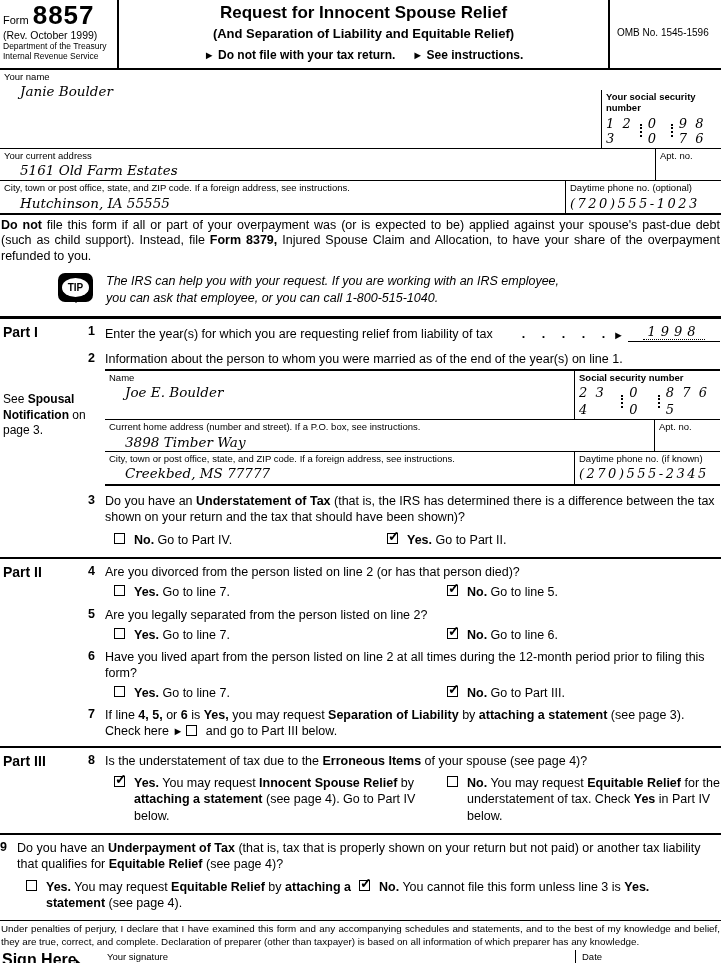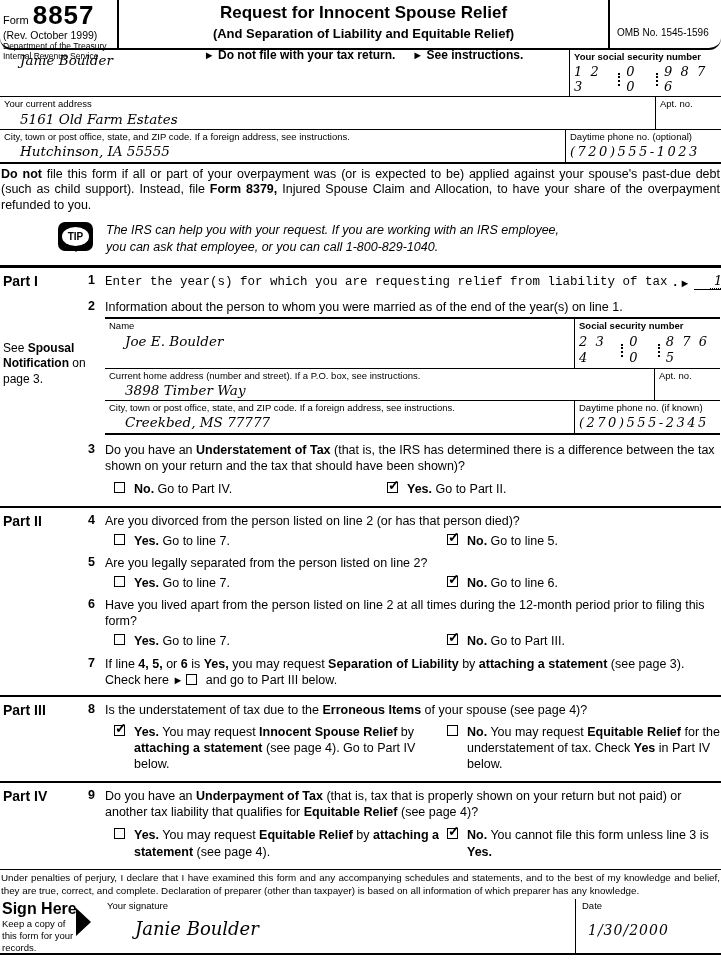--- a/index.html
+++ b/index.html
@@ -7,42 +7,42 @@
   body {
     width:721px; height:963px; margin:0 auto; color:#000;
     font-family:"Liberation Sans", sans-serif; font-size:12.5px;
     overflow:hidden; position:relative;
   }
   .form { width:721px; }
   b { font-weight:bold; }
   .hand { font-family:"DejaVu Serif", serif; font-style:italic; }
 
   
-  .header { display:flex; border-bottom:2px solid #000; height:50px;border-radius:12px; }
+  .header { display:flex; border-bottom:2px solid #000; height:70px; }
   .header-left { width:119px; flex:none; border-right:2px solid #000; padding:2px 3px 0; }
   .form-line { display:flex; align-items:flex-end; gap:4px; line-height:1; }
   .form-word { font-size:11px; padding-bottom:2px; }
   .form-num { font-size:26px; font-weight:bold; letter-spacing:1px; }
   .rev { font-size:10.5px; margin-top:1px; }
   .agency { font-size:8.5px; line-height:1.2; }
   .header-center { flex:1; display:flex; flex-direction:column; text-align:center; padding:3px 4px 6px; }
   .title { font-size:17px; font-weight:bold; }
   .subtitle { font-size:13px; font-weight:bold; margin-top:3px; }
   .instructions { display:flex; justify-content:center; gap:17px; font-size:12px; margin-top:7px; }
   .arrow { font-size:11px; }
   .header-right { width:113px; flex:none; border-left:2px solid #000; font-size:10px; padding:27px 2px 0 7px; }
 
   
   .row { display:flex; border-bottom:1.5px solid #000; min-height:27px; }
   .row.city-row { border-bottom:2px solid #000; min-height:31px; }
   .cell { padding:1px 4px 2px; }
   .cell.main { flex:1; }
   .lbl { font-size:9.5px; line-height:1.2; }
   .val { font-size:13.5px; padding:1px 0 0 16px; line-height:1.2; }
-  .ssn-cell { width:152px; flex:none; border-left:1.5px solid #000; }
+  .ssn-cell { width:120px; flex:none; border-left:1.5px solid #000;margin-top:20px; }
   .apt-cell { width:66px; flex:none; border-left:1.5px solid #000; }
   .phone-cell { width:156px; flex:none; border-left:1.5px solid #000; }
   .ssn-val { font-size:13px; letter-spacing:2px; display:flex; align-items:center; margin-top:2px; }
   .ssn-sep { width:0; height:13px; border-left:2px dotted #000; margin:0 6px; }
   .phone-val { font-size:13px; letter-spacing:2.5px; margin-top:2px; white-space:nowrap; }
 
   
   .notice { font-size:12.5px; line-height:1.24; text-align:justify; padding:3px 1px 2px; }
   .tip-row { display:flex; align-items:flex-start; gap:13px; padding:7px 0 9px 58px; }
   .tip-icon { position:relative; width:35px; height:29px; background:#000; border-radius:7px; flex:none; }
@@ -58,21 +58,21 @@
   .part-sidebar { width:88px; flex:none; padding-left:3px; }
   .part-title { font-size:14px; font-weight:bold; }
   .side-note { font-size:12px; line-height:1.3; margin-top:52px; }
   .part-content { flex:1; padding-right:1px; }
   .qline { display:flex; margin-top:4px; }
   .qline:first-child { margin-top:0; }
   .qnum { width:17px; flex:none; font-weight:bold; font-size:12.5px; }
   .qbody { flex:1; font-size:12.5px; line-height:1.28; }
 
   .l1 { display:flex; align-items:flex-end; }
-  .l1-text { flex:none;font-family:Liberation Mono, monospace; }
+  .l1-text { flex:none; }
   .dots { flex:1; text-align:right; font-weight:bold; letter-spacing:2px; word-spacing:9px; overflow:hidden; white-space:nowrap; padding:0 6px; }
   .year-box { width:92px; flex:none; border-bottom:1.5px solid #000; text-align:center; margin-left:4px; }
   .year-text { font-size:13px; letter-spacing:5px; border-bottom:1px dotted #000; padding:0 4px; }
 
   .info-table { border-top:2px solid #000; border-bottom:2px solid #000; margin-top:2px; }
   .it-row { display:flex; border-bottom:1.5px solid #000; min-height:30px; }
   .it-row:last-child { border-bottom:none; }
   .it-main { flex:1; padding:1px 4px; }
   .it-right { width:146px; flex:none; border-left:1.5px solid #000; padding:1px 4px; }
   .it-right.apt { width:66px; }
@@ -121,20 +121,21 @@
         <span><span class="arrow">►</span> <b>See instructions.</b></span>
       </div>
     </div>
     <div class="header-right">
       <span>OMB No. 1545-1596</span>
     </div>
   </div>
 
   <div class="row">
     <div class="cell main">
+      <div class="lbl">Your name</div>
       <div class="val hand">Janie Boulder</div>
     </div>
     <div class="cell ssn-cell">
       <div class="lbl"><b>Your social security number</b></div>
       <div class="ssn-val hand">
         <span>1 2 3</span>
           <span class="ssn-sep"></span>
           <span>0 0</span>
           <span class="ssn-sep"></span>
           <span>9 8 7 6</span>
@@ -163,21 +164,21 @@
       <div class="phone-val hand">(720)555-1023</div>
     </div>
   </div>
 
   <div class="notice"><b>Do not</b><span> file this form if all or part of your overpayment was (or is expected to be) applied against your spouse's past-due debt (such as child support). Instead, file </span><b>Form 8379,</b><span> Injured Spouse Claim and Allocation, to have your share of the overpayment refunded to you.</span></div>
 
   <div class="tip-row">
     <div class="tip-icon">
       <span class="tip-word">TIP</span>
     </div>
-    <div class="tip-text">The IRS can help you with your request. If you are working with an IRS employee, you can ask that employee, or you can call 1-800-829-1040.</div>
+    <div class="tip-text">The IRS can help you with your request. If you are working with an IRS employee, you can ask that employee, or you can call 1-800-515-1040.</div>
   </div>
   <div class="rule3"></div>
 
   <div class="part">
     <div class="part-sidebar">
       <div class="part-title">Part I</div>
       <div class="side-note"><span>See </span><b>Spousal Notification</b><span> on page 3.</span></div>
     </div>
     <div class="part-content">
 
@@ -342,23 +343,20 @@
               <span class="cb"></span>
               <span class="opt-text"><b>No.</b><span> You may request </span><b>Equitable Relief</b><span> for the understatement of tax. Check </span><b>Yes</b><span> in Part IV below.</span></span>
             </div>
           </div>
         </div>
       </div>
     </div>
   </div>
 
   <div class="part thin">
-    <div class="part-sidebar">
-      <div class="part-title">Part IV</div>
-    </div>
     <div class="part-content">
       <div class="qline">
         <span class="qnum">9</span>
         <div class="qbody">
           <div><span>Do you have an </span><b>Underpayment of Tax</b><span> (that is, tax that is properly shown on your return but not paid) or another tax liability that qualifies for </span><b>Equitable Relief</b><span> (see page 4)?</span></div>
           <div class="opt-row" style="margin-top:7px;">
             <div class="opt first">
               <span class="cb"></span>
               <span class="opt-text"><b>Yes.</b><span> You may request </span><b>Equitable Relief</b><span> by </span><b>attaching a statement</b><span> (see page 4).</span></span>
             </div>

